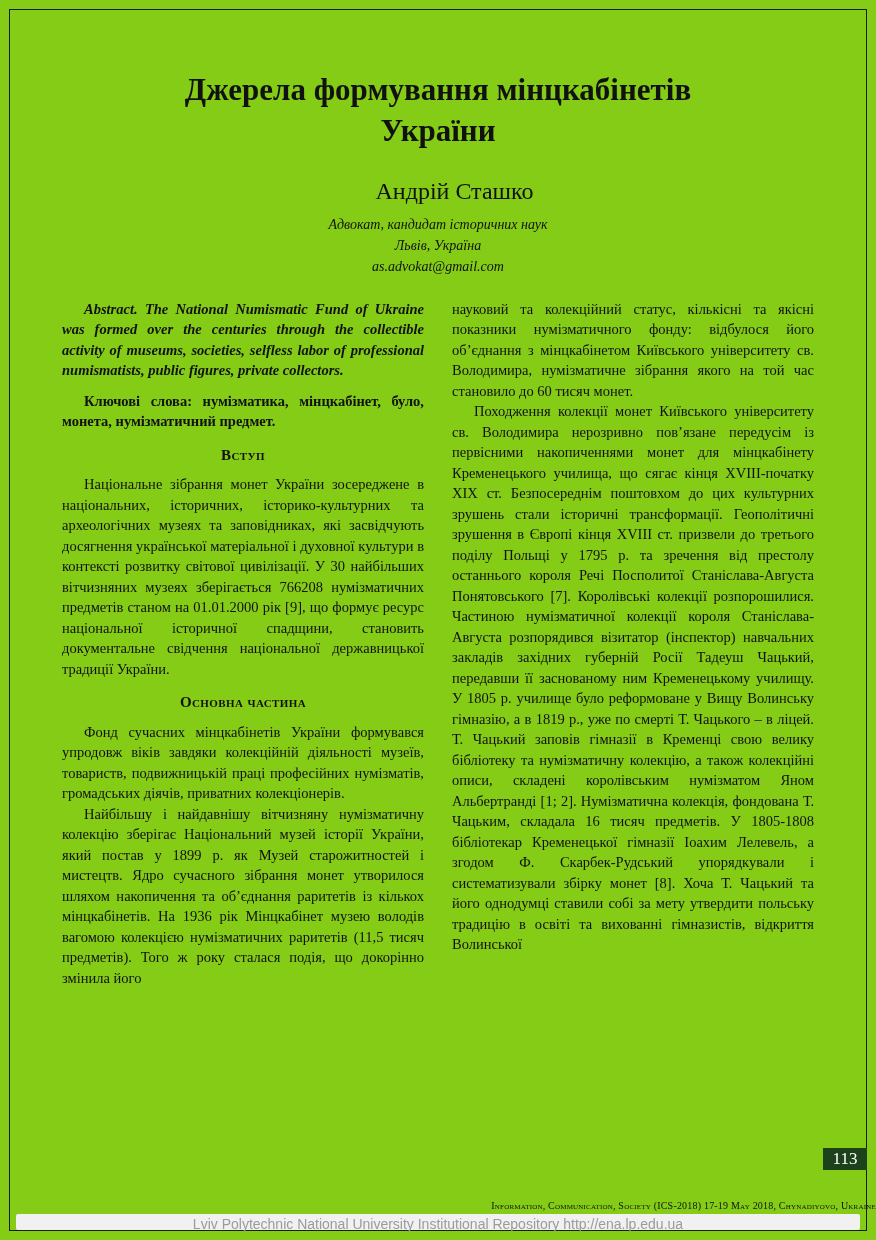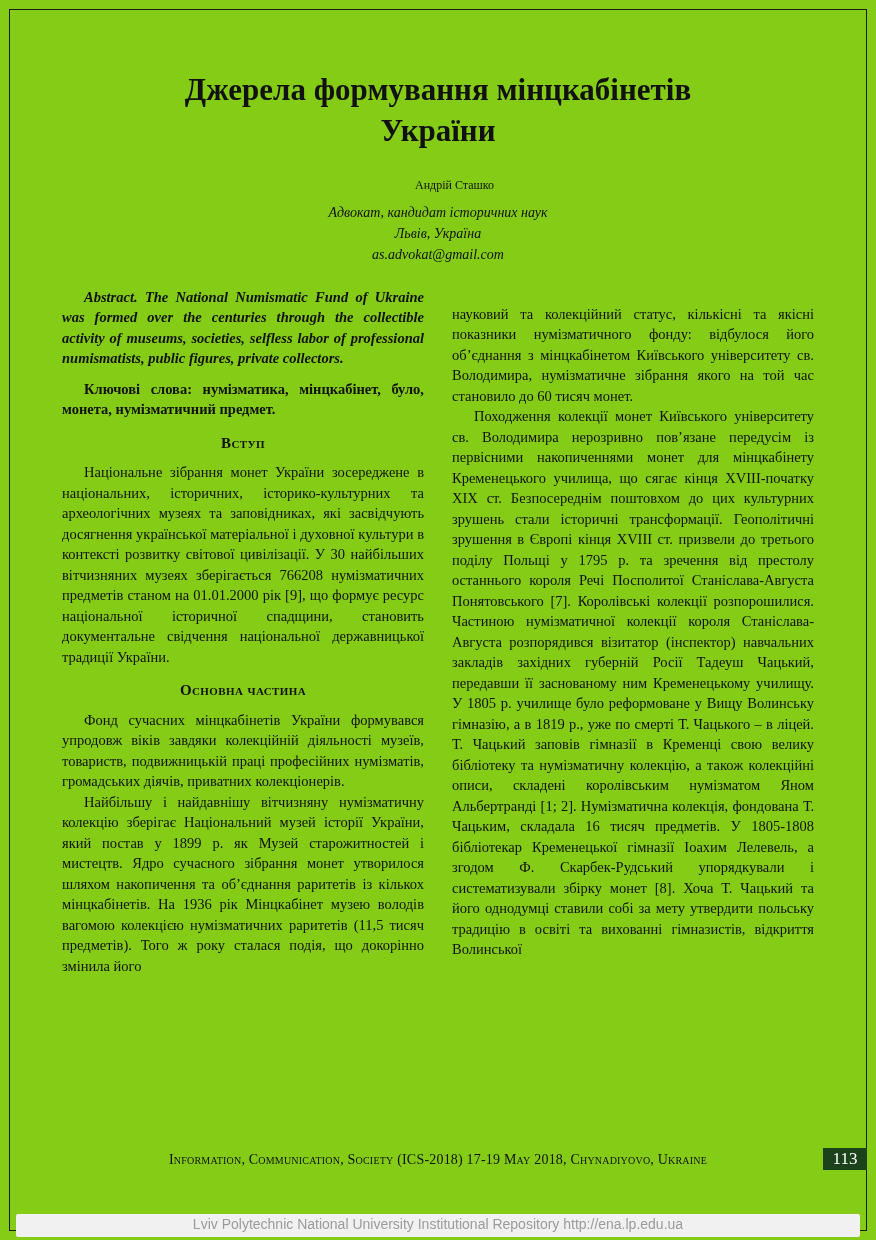--- a/index.html
+++ b/index.html
@@ -25,35 +25,34 @@
     margin: 70px auto 0;
     max-width: 620px;
     text-align: center;
     font-size: 31px;
     font-weight: bold;
     line-height: 1.32;
   }
   .author {
     margin-top: 26px;
     text-align: center;
-    font-size: 12px;
+    font-size: 24px;
     margin-left: 33px;
   }
   .affil {
     margin-top: 9px;
     text-align: center;
     font-style: italic;
     font-size: 14px;
     line-height: 1.5;
   }
   .columns {
     display: flex;
     gap: 28px;
     padding: 22px 62px 0;
-    align-items: center;
   }
   .col {
     flex: 1;
     min-width: 0;
     text-align: justify;
     font-size: 14.5px;
     line-height: 20.5px;
   }
   .col p { text-indent: 22px; }
   .col p.cont { text-indent: 0; }
@@ -71,31 +70,31 @@
     position: absolute;
     right: 9px; top: 1148px;
     width: 44px; height: 22px;
     background: #1c421c;
     color: #ffffff;
     display: flex; align-items: center; justify-content: center;
     font-size: 17px;
   }
   .conf-footer {
     position: absolute;
-    left: 0; right: 0; top: 1152px;
-    text-align: center;
+    left: 0; right: 0; top: 1200px;
+    text-align: right;
     font-variant: small-caps;
-    font-size: 14px;
+    font-size: 10px;
     letter-spacing: 0.2px;
     color: #111;
   }
   .repo-footer {
     position: absolute;
     left: 16px; right: 16px; top: 1214px;
-    height: 23px;
+    height: 16px;
     background: #f1f1f1;
     color: #9b9b9b;
     font-family: "Liberation Sans", sans-serif;
     font-size: 14px;
     line-height: 21px;
     text-align: center;
     border-radius: 2px;
   }
 </style>
 </head>

